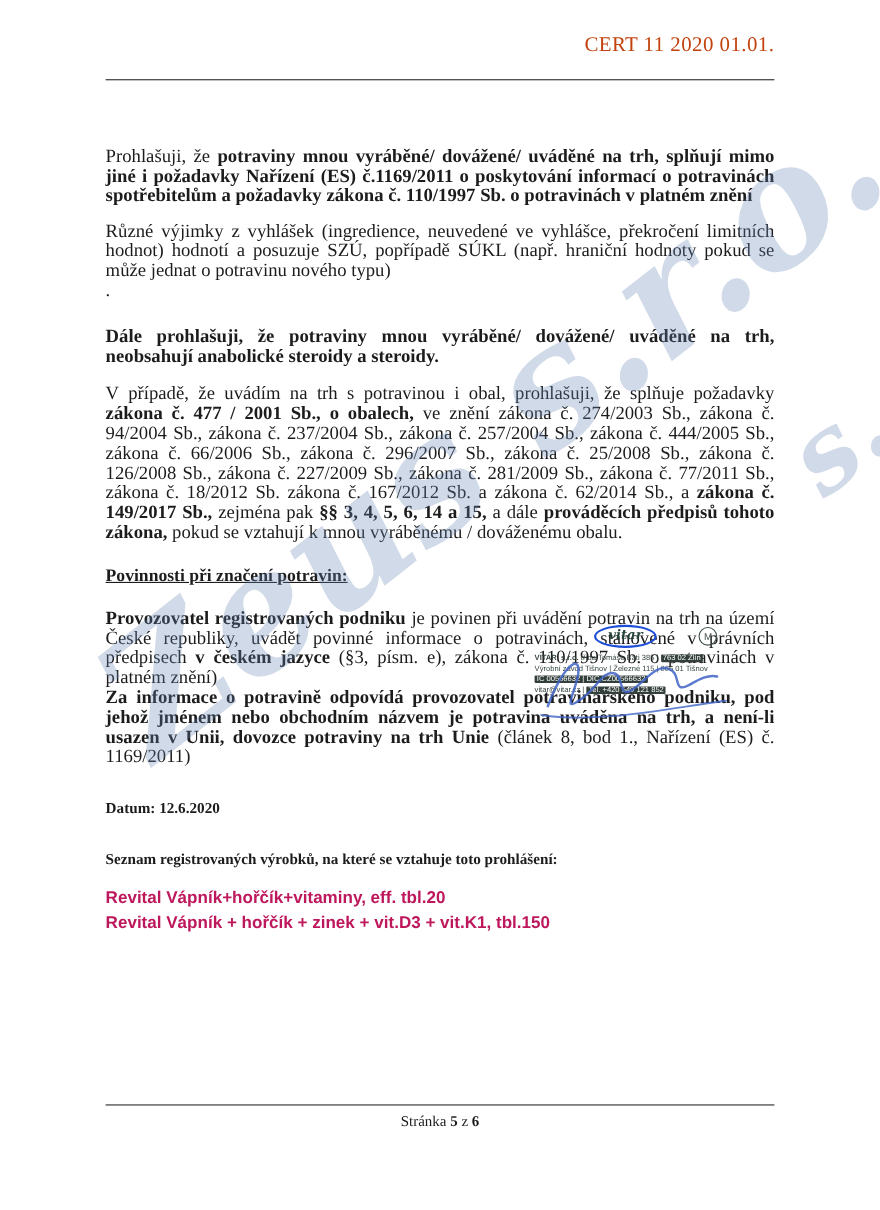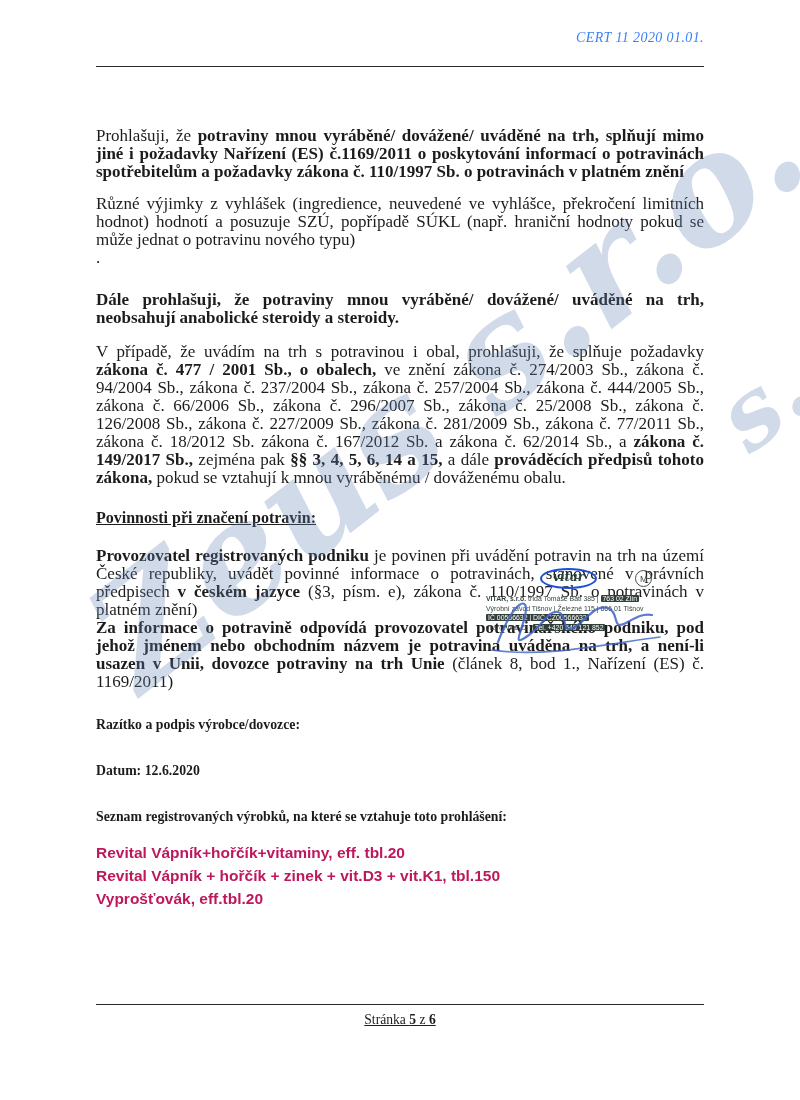--- a/index.html
+++ b/index.html
@@ -2,21 +2,21 @@
 <html><head>
 <meta charset="utf-8">
 <style>
   html,body{margin:0;padding:0;background:#e8e8e8;}
   .page{
     position:relative;width:800px;height:1100px;margin:0 auto;
     background:#ffffff;overflow:hidden;
     font-family:"Liberation Serif",serif;color:#1c1c1c;
   }
   .content{position:relative;z-index:1;padding:30px 96px 0 96px;}
-  .doc-code{text-align:right;font-style:italic;font-size:14px;letter-spacing:.4px;color:#3b82f6;}
+  .doc-code{text-align:right;font-size:19px;letter-spacing:.4px;color:#c2410c;}
   .rule{border:none;border-top:1.6px solid #2a2a2a;margin:20px 0 0 0;}
   .para{font-size:17px;line-height:18px;text-align:justify;margin:0;white-space:pre-wrap;}
   .b{font-weight:700;}
   .chip{background:#333f3a;color:#ffffff;padding:0 2px;border-radius:1px;}
   .mt60{margin-top:60px;} .mt14{margin-top:14px;} .mt12{margin-top:24px;}
   .mt16{margin-top:16px;} .mt20{margin-top:20px;} .mt22{margin-top:22px;}
   .mt26{margin-top:26px;} .mt30{margin-top:30px;}
   .heading{font-weight:700;text-decoration:underline;font-size:16px;}
   .label{font-weight:700;font-size:13.8px;}
   .product{font-family:"Liberation Sans",sans-serif;font-weight:700;font-size:15.5px;line-height:23px;color:#be185d;}
@@ -34,21 +34,21 @@
     width:15px;height:15px;border:1.5px solid #41504b;border-radius:50%;
     display:flex;align-items:center;justify-content:center;
     font-family:"Liberation Sans",sans-serif;font-size:9px;color:#41504b;flex:none;
   }
   .stamp-lines{margin-top:5px;margin-left:8px;font-family:"Liberation Sans",sans-serif;
     font-size:6.9px;line-height:9.5px;color:#33433d;text-align:left;white-space:nowrap;}
   .signature{position:absolute;left:6px;top:14px;z-index:3;}
 
   
   .footer{position:absolute;left:96px;right:96px;top:1004px;z-index:1;
-    border-top:1.6px solid #2a2a2a;padding-top:7px;text-align:center;font-size:13.6px;text-decoration:underline;}
+    border-top:1.6px solid #2a2a2a;padding-top:7px;text-align:center;font-size:13.6px;}
 
   
   .watermark{
     position:absolute;z-index:4;pointer-events:none;
     color:rgba(104,134,178,0.30);
     font-family:"DejaVu Serif",serif;font-style:italic;font-weight:700;
     white-space:nowrap;
   }
   .wm-main{left:55px;top:585px;font-size:150px;transform:rotate(-38deg);transform-origin:left top;}
   .wm-frag{left:695px;top:385px;font-size:95px;transform:rotate(-38deg);transform-origin:left top;}
@@ -73,30 +73,28 @@
 
     <p class="para mt12"><span class="b">Dále prohlašuji, že potraviny mnou vyráběné/ dovážené/ uváděné na trh, neobsahují anabolické steroidy a steroidy.</span></p>
 
     <p class="para mt16"><span>V případě, že uvádím na trh s potravinou i obal, prohlašuji, že splňuje požadavky </span><span class="b">zákona č. 477 / 2001 Sb., o obalech,</span><span> ve znění zákona č. 274/2003 Sb., zákona č. 94/2004 Sb., zákona č. 237/2004 Sb., zákona č. 257/2004 Sb., zákona č. 444/2005 Sb., zákona č. 66/2006 Sb., zákona č. 296/2007 Sb., zákona č. 25/2008 Sb., zákona č. 126/2008 Sb., zákona č. 227/2009 Sb., zákona č. 281/2009 Sb., zákona č. 77/2011 Sb., zákona č. 18/2012 Sb. zákona č. 167/2012 Sb. a zákona č. 62/2014 Sb., a </span><span class="b">zákona č. 149/2017 Sb.,</span><span> zejména pak </span><span class="b">§§ 3, 4, 5, 6, 14 a 15,</span><span> a dále </span><span class="b">prováděcích předpisů tohoto zákona,</span><span> pokud se vztahují k mnou vyráběnému / dováženému obalu.</span></p>
 
     <div class="heading mt22">Povinnosti při značení potravin:</div>
 
     <p class="para mt20"><span class="b">Provozovatel registrovaných podniku</span><span> je povinen při uvádění potravin na trh na území České republiky, uvádět povinné informace o potravinách, stanovené v právních předpisech </span><span class="b">v českém jazyce</span><span> (§3, písm. e), zákona č. 110/1997 Sb. o potravinách v platném znění)</span><span class="b">
 Za informace o potravině odpovídá provozovatel potravinářského podniku, pod jehož jménem nebo obchodním názvem je potravina uváděna na trh, a není-li usazen v Unii, dovozce potraviny na trh Unie</span><span> (článek 8, bod 1., Nařízení (ES) č. 1169/2011)</span></p>
 
-    <div class="label mt26">Razítko a podpis výrobce/dovozce:</div>
 
     <div class="label mt30">Datum: 12.6.2020</div>
 
     <div class="label mt30">Seznam registrovaných výrobků, na které se vztahuje toto prohlášení:</div>
 
     <div class="products">
       <div class="product">Revital Vápník+hořčík+vitaminy, eff. tbl.20</div>
       <div class="product">Revital Vápník + hořčík + zinek + vit.D3 + vit.K1, tbl.150</div>
-      <div class="product">Vyprošťovák, eff.tbl.20</div>
     </div>
 
   </div>
 
   <div class="stamp">
     <div class="stamp-head">
       <span class="logo-oval">vitar</span>
       <span class="mark-circle">M</span>
     </div>
     <div class="stamp-lines">

